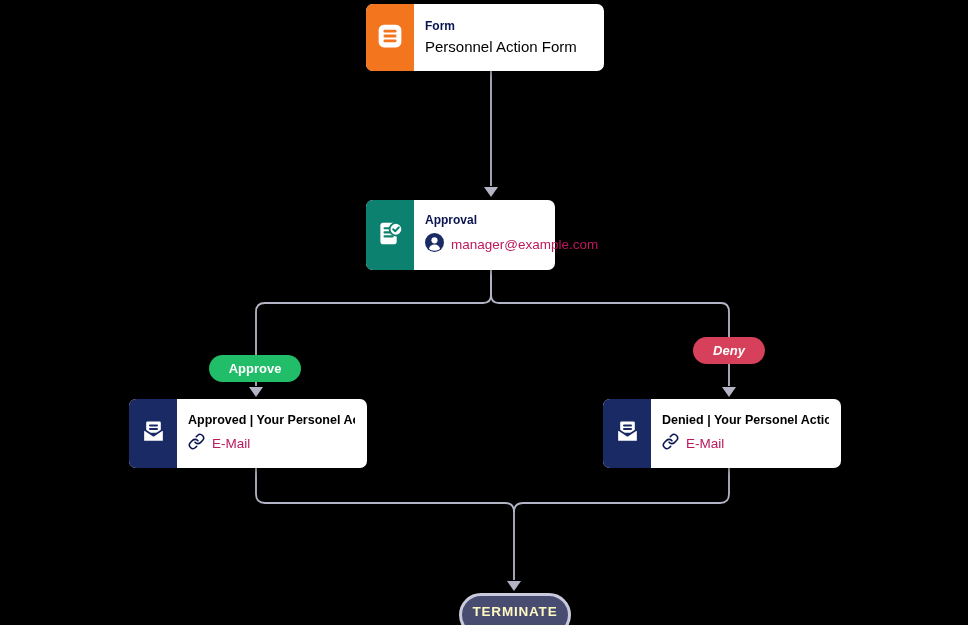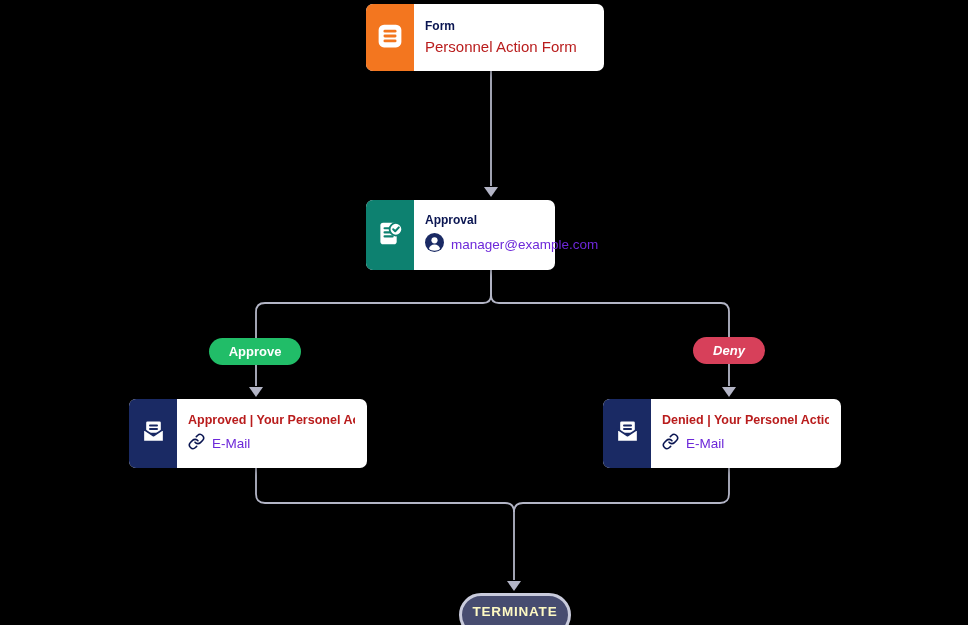--- a/index.html
+++ b/index.html
@@ -21,29 +21,29 @@
     display:flex;align-items:center;justify-content:center;
   }
   .icon-block.orange{background:#F3761F;}
   .icon-block.teal{background:#0D8170;}
   .icon-block.navy{background:#1A2A64;}
   .card-body{
     flex:1;display:flex;flex-direction:column;justify-content:center;
     padding:0 12px 0 11px;gap:5px;min-width:0;
   }
   .type-label{font-size:12px;font-weight:bold;color:#0A1551;line-height:1.1;}
-  .card-title{font-size:15px;font-weight:500;color:#b91c1c;line-height:1.15;white-space:nowrap;overflow:hidden;}
+  .card-title{font-size:15px;font-weight:500;color:#000000;line-height:1.15;white-space:nowrap;overflow:hidden;}
   .card-title.small{font-size:12.5px;font-weight:bold;}
   .meta-row{display:flex;align-items:center;gap:7px;}
-  .meta-text{font-size:13.5px;color:#6d28d9;white-space:nowrap;}
+  .meta-text{font-size:13.5px;color:#be185d;white-space:nowrap;}
   .pill{
     position:absolute;z-index:2;display:flex;align-items:center;justify-content:center;
     border-radius:14px;color:#ffffff;font-size:13px;font-weight:600;cursor:pointer;
   }
-  .pill.approve{left:209px;top:338px;width:92px;height:27px;background:#21BD68;}
+  .pill.approve{left:209px;top:355px;width:92px;height:27px;background:#21BD68;}
   .pill.deny{left:693px;top:337px;width:72px;height:27px;background:#D7405A;font-style:italic;}
   .terminate{
     position:absolute;left:459px;top:593px;width:112px;height:44px;z-index:2;
     background:#474C70;border:3px solid #C9CBDC;border-radius:22px;
     box-sizing:border-box;display:flex;align-items:flex-start;justify-content:center;
     cursor:pointer;
   }
   .terminate span{
     color:#fef9c3;font-size:13.5px;font-weight:bold;letter-spacing:0.8px;margin-top:8px;
   }

